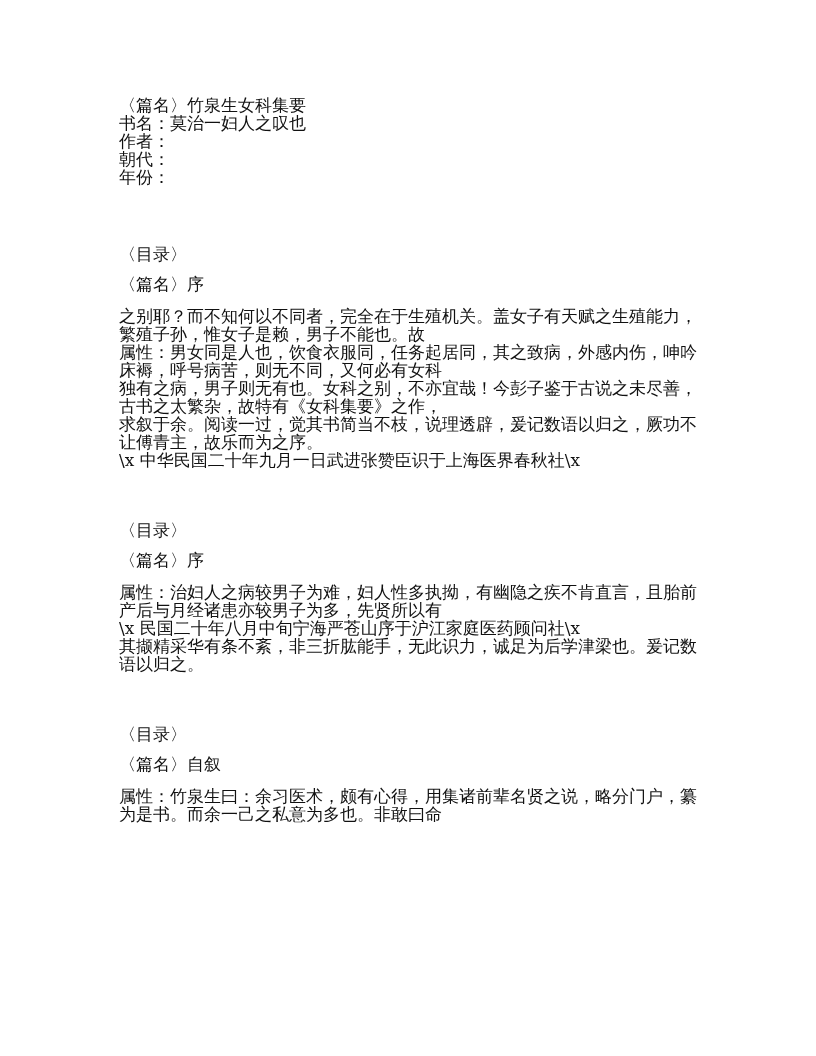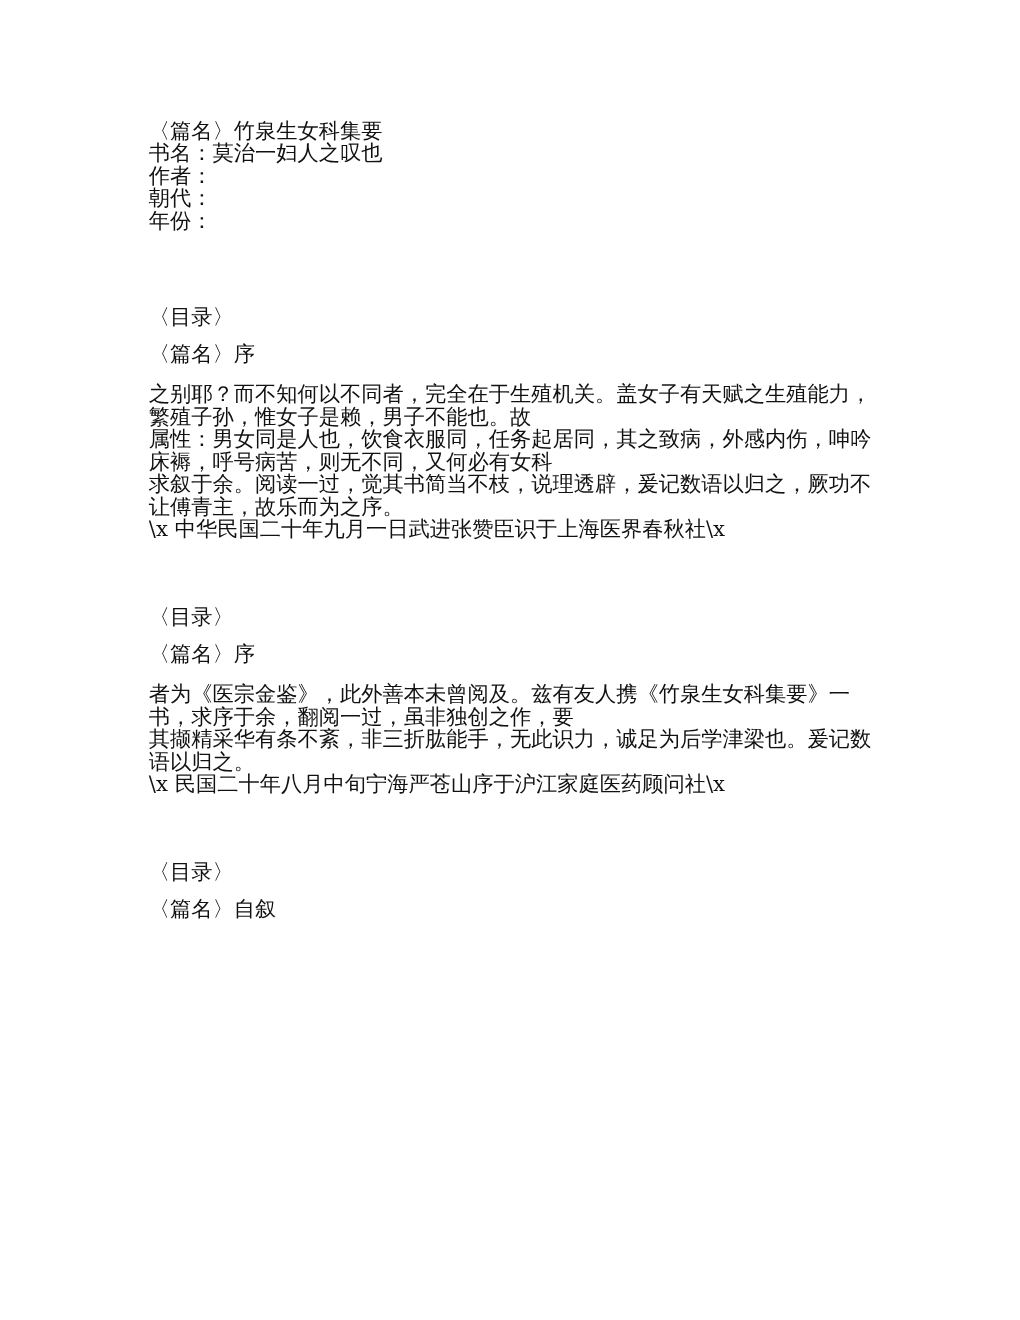--- a/index.html
+++ b/index.html
@@ -47,38 +47,40 @@
 
   <div class="gap-lg" style="height:59px"></div>
 
   <div class="section">
     <span class="line">〈目录〉</span>
     <div class="gap-sm" style="height:12px"></div>
     <span class="line">〈篇名〉序</span>
     <div class="gap-sm" style="height:14px"></div>
     <span class="line">之别耶？而不知何以不同者，完全在于生殖机关。盖女子有天赋之生殖能力，繁殖子孙，惟女子是赖，男子不能也。故</span>
     <span class="line">属性：男女同是人也，饮食衣服同，任务起居同，其之致病，外感内伤，呻吟床褥，呼号病苦，则无不同，又何必有女科</span>
+    <span class="line">独有之病，男子则无有也。女科之别，不亦宜哉！今彭子鉴于古说之未尽善，古书之太繁杂，故特有《女科集要》之作，</span>
     <span class="line">求叙于余。阅读一过，觉其书简当不枝，说理透辟，爰记数语以归之，厥功不让傅青主，故乐而为之序。</span>
     <span class="line">\x 中华民国二十年九月一日武进张赞臣识于上海医界春秋社\x</span>
   </div>
 
   <div class="gap-lg" style="height:52px"></div>
 
   <div class="section">
     <span class="line">〈目录〉</span>
     <div class="gap-sm" style="height:12px"></div>
     <span class="line">〈篇名〉序</span>
     <div class="gap-sm" style="height:14px"></div>
-    <span class="line">者为《医宗金鉴》，此外善本未曾阅及。兹有友人携《竹泉生女科集要》一书，求序于余，翻阅一过，虽非独创之作，要</span>
+    <span class="line">属性：治妇人之病较男子为难，妇人性多执拗，有幽隐之疾不肯直言，且胎前产后与月经诸患亦较男子为多，先贤所以有</span>
+    <span class="line">\x 民国二十年八月中旬宁海严苍山序于沪江家庭医药顾问社\x</span>
     <span class="line">其撷精采华有条不紊，非三折肱能手，无此识力，诚足为后学津梁也。爰记数语以归之。</span>
-    <span class="line">\x 民国二十年八月中旬宁海严苍山序于沪江家庭医药顾问社\x</span>
   </div>
 
   <div class="gap-lg" style="height:52px"></div>
 
   <div class="section">
     <span class="line">〈目录〉</span>
     <div class="gap-sm" style="height:12px"></div>
     <span class="line">〈篇名〉自叙</span>
     <div class="gap-sm" style="height:14px"></div>
+    <span class="line">属性：竹泉生曰：余习医术，颇有心得，用集诸前辈名贤之说，略分门户，纂为是书。而余一己之私意为多也。非敢曰命</span>
   </div>
 
 </div>
 
 </body></html>

